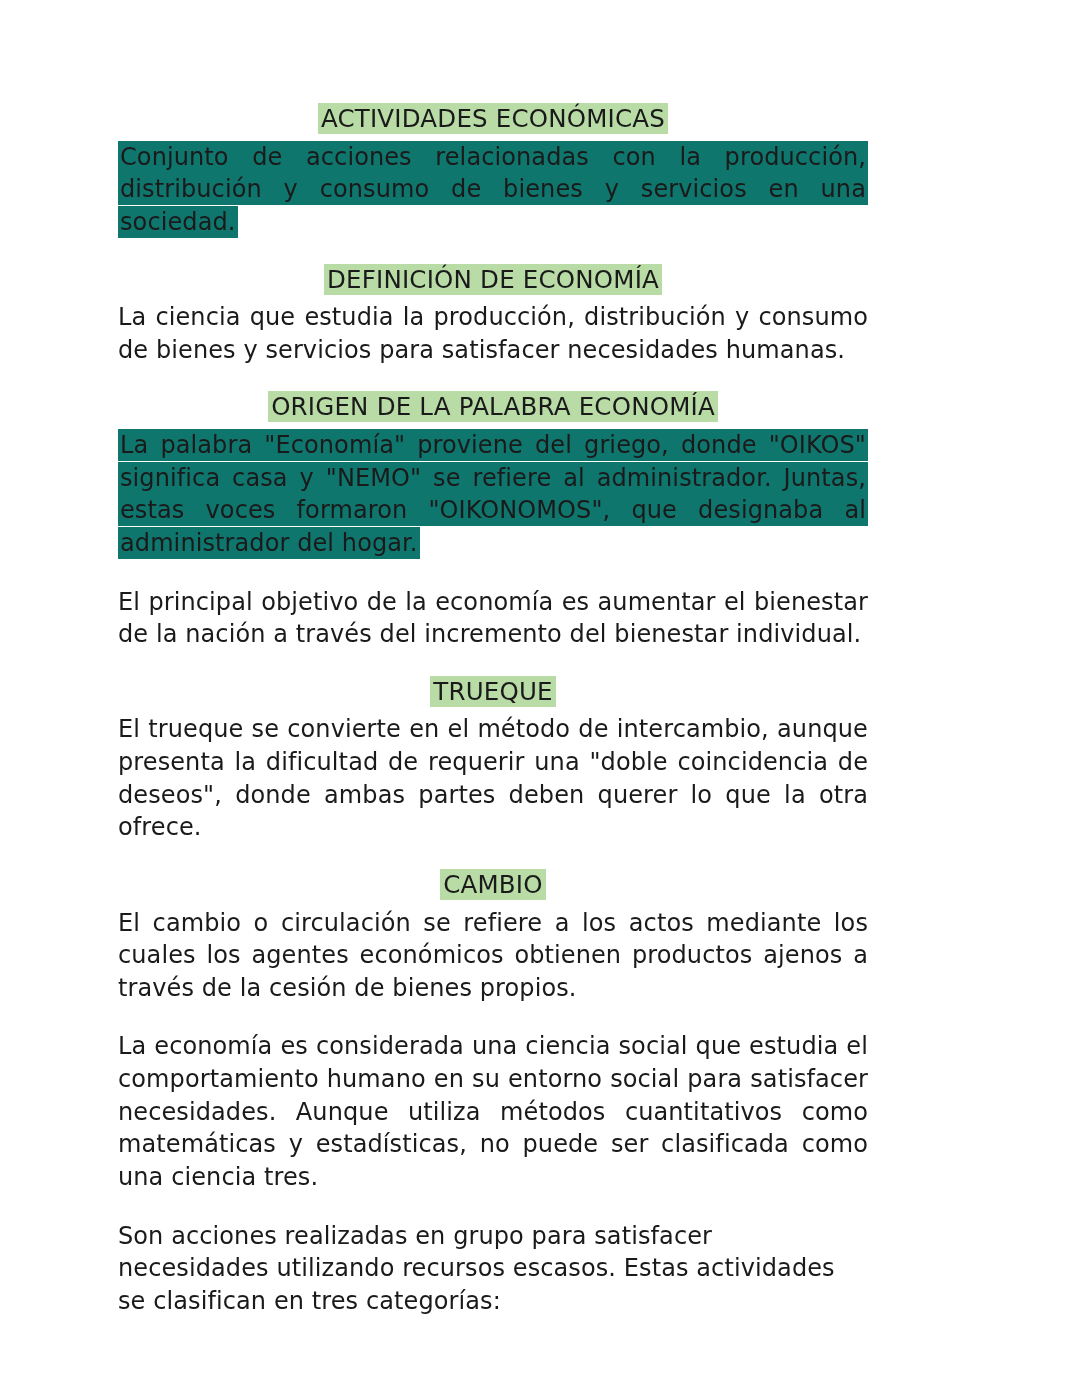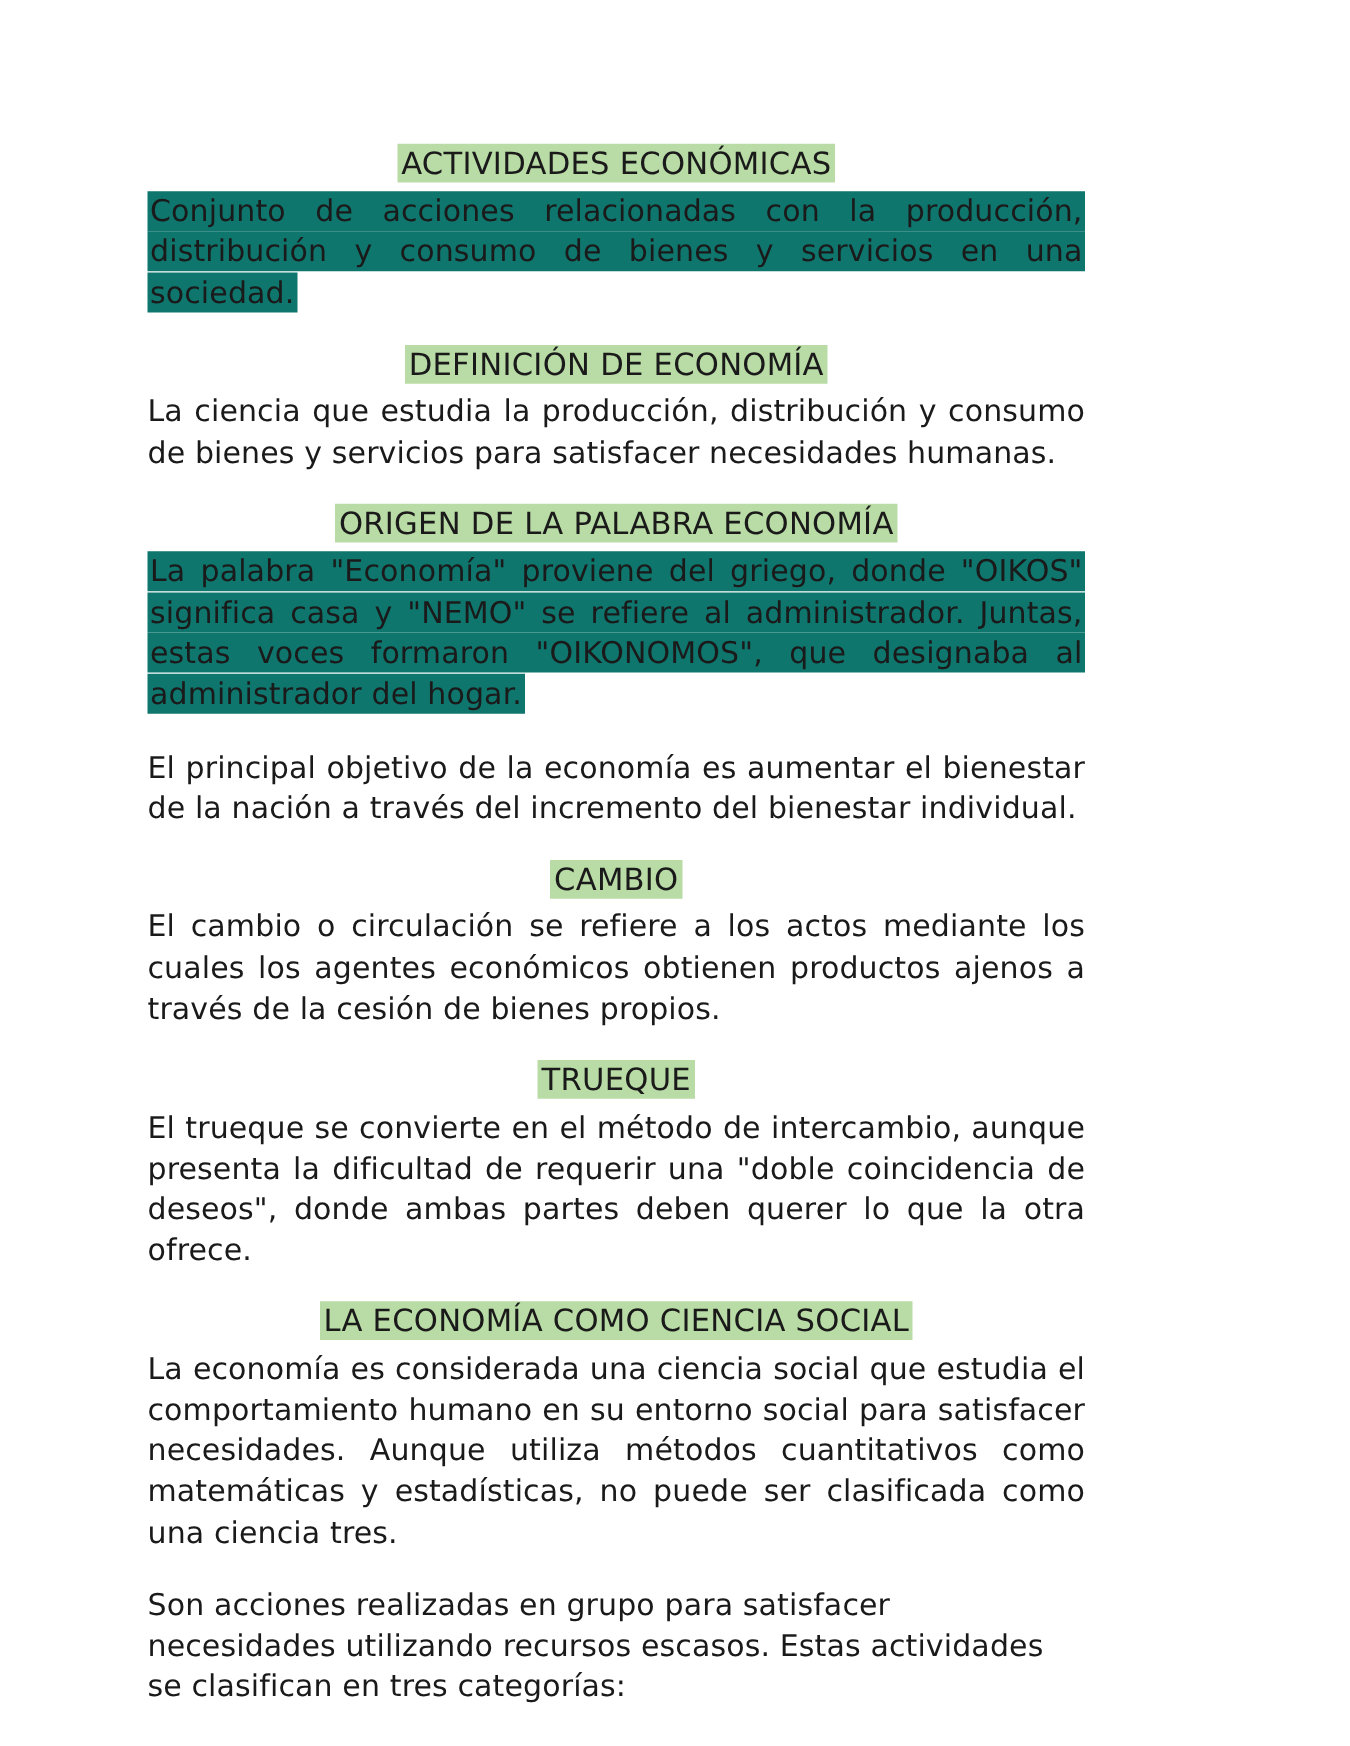--- a/index.html
+++ b/index.html
@@ -26,21 +26,21 @@
   .section {
     margin-bottom: 26px;
   }
   .section.tight {
     margin-bottom: 20px;
   }
   h2.heading {
     font-size: 24.5px;
     font-weight: 400;
     text-align: center;
-    margin: 12px 0 6px 0;
+    margin: 0 0 6px 0;
     letter-spacing: 0.2px;
     line-height: 1.25;
   }
   h2.heading span.hl {
     background: #b9dca6;
     padding: 1px 3px;
     box-decoration-break: clone;
     -webkit-box-decoration-break: clone;
   }
   p.body {
@@ -80,31 +80,30 @@
     <div class="section">
       <h2 class="heading"><span class="hl">ORIGEN DE LA PALABRA ECONOMÍA</span></h2>
       <p class="body"><span class="hl">La palabra "Economía" proviene del griego, donde "OIKOS" significa casa y "NEMO" se refiere al administrador. Juntas, estas voces formaron "OIKONOMOS", que designaba al administrador del hogar.</span></p>
     </div>
 
     <div class="section">
       <p class="body">El principal objetivo de la economía es aumentar el bienestar de la nación a través del incremento del bienestar individual.</p>
     </div>
 
     <div class="section">
+      <h2 class="heading"><span class="hl">TRUEQUE</span></h2>
+      <p class="body">El trueque se convierte en el método de intercambio, aunque presenta la dificultad de requerir una "doble coincidencia de deseos", donde ambas partes deben querer lo que la otra ofrece.</p>
+    </div>
+
+    <div class="section">
       <h2 class="heading"><span class="hl">CAMBIO</span></h2>
       <p class="body">El cambio o circulación se refiere a los actos mediante los cuales los agentes económicos obtienen productos ajenos a través de la cesión de bienes propios.</p>
     </div>
 
     <div class="section">
-      <h2 class="heading"><span class="hl">TRUEQUE</span></h2>
-      <p class="body">El trueque se convierte en el método de intercambio, aunque presenta la dificultad de requerir una "doble coincidencia de deseos", donde ambas partes deben querer lo que la otra ofrece.</p>
-    </div>
-
-    <div class="section">
-      <h2 class="heading"><span class="hl">LA ECONOMÍA COMO CIENCIA SOCIAL</span></h2>
       <p class="body">La economía es considerada una ciencia social que estudia el comportamiento humano en su entorno social para satisfacer necesidades. Aunque utiliza métodos cuantitativos como matemáticas y estadísticas, no puede ser clasificada como una ciencia tres.</p>
     </div>
 
     <div class="section tight">
       <p class="body left">Son acciones realizadas en grupo para satisfacer necesidades utilizando recursos escasos. Estas actividades se clasifican en tres categorías:</p>
     </div>
 
   </div>
 </div>
 

